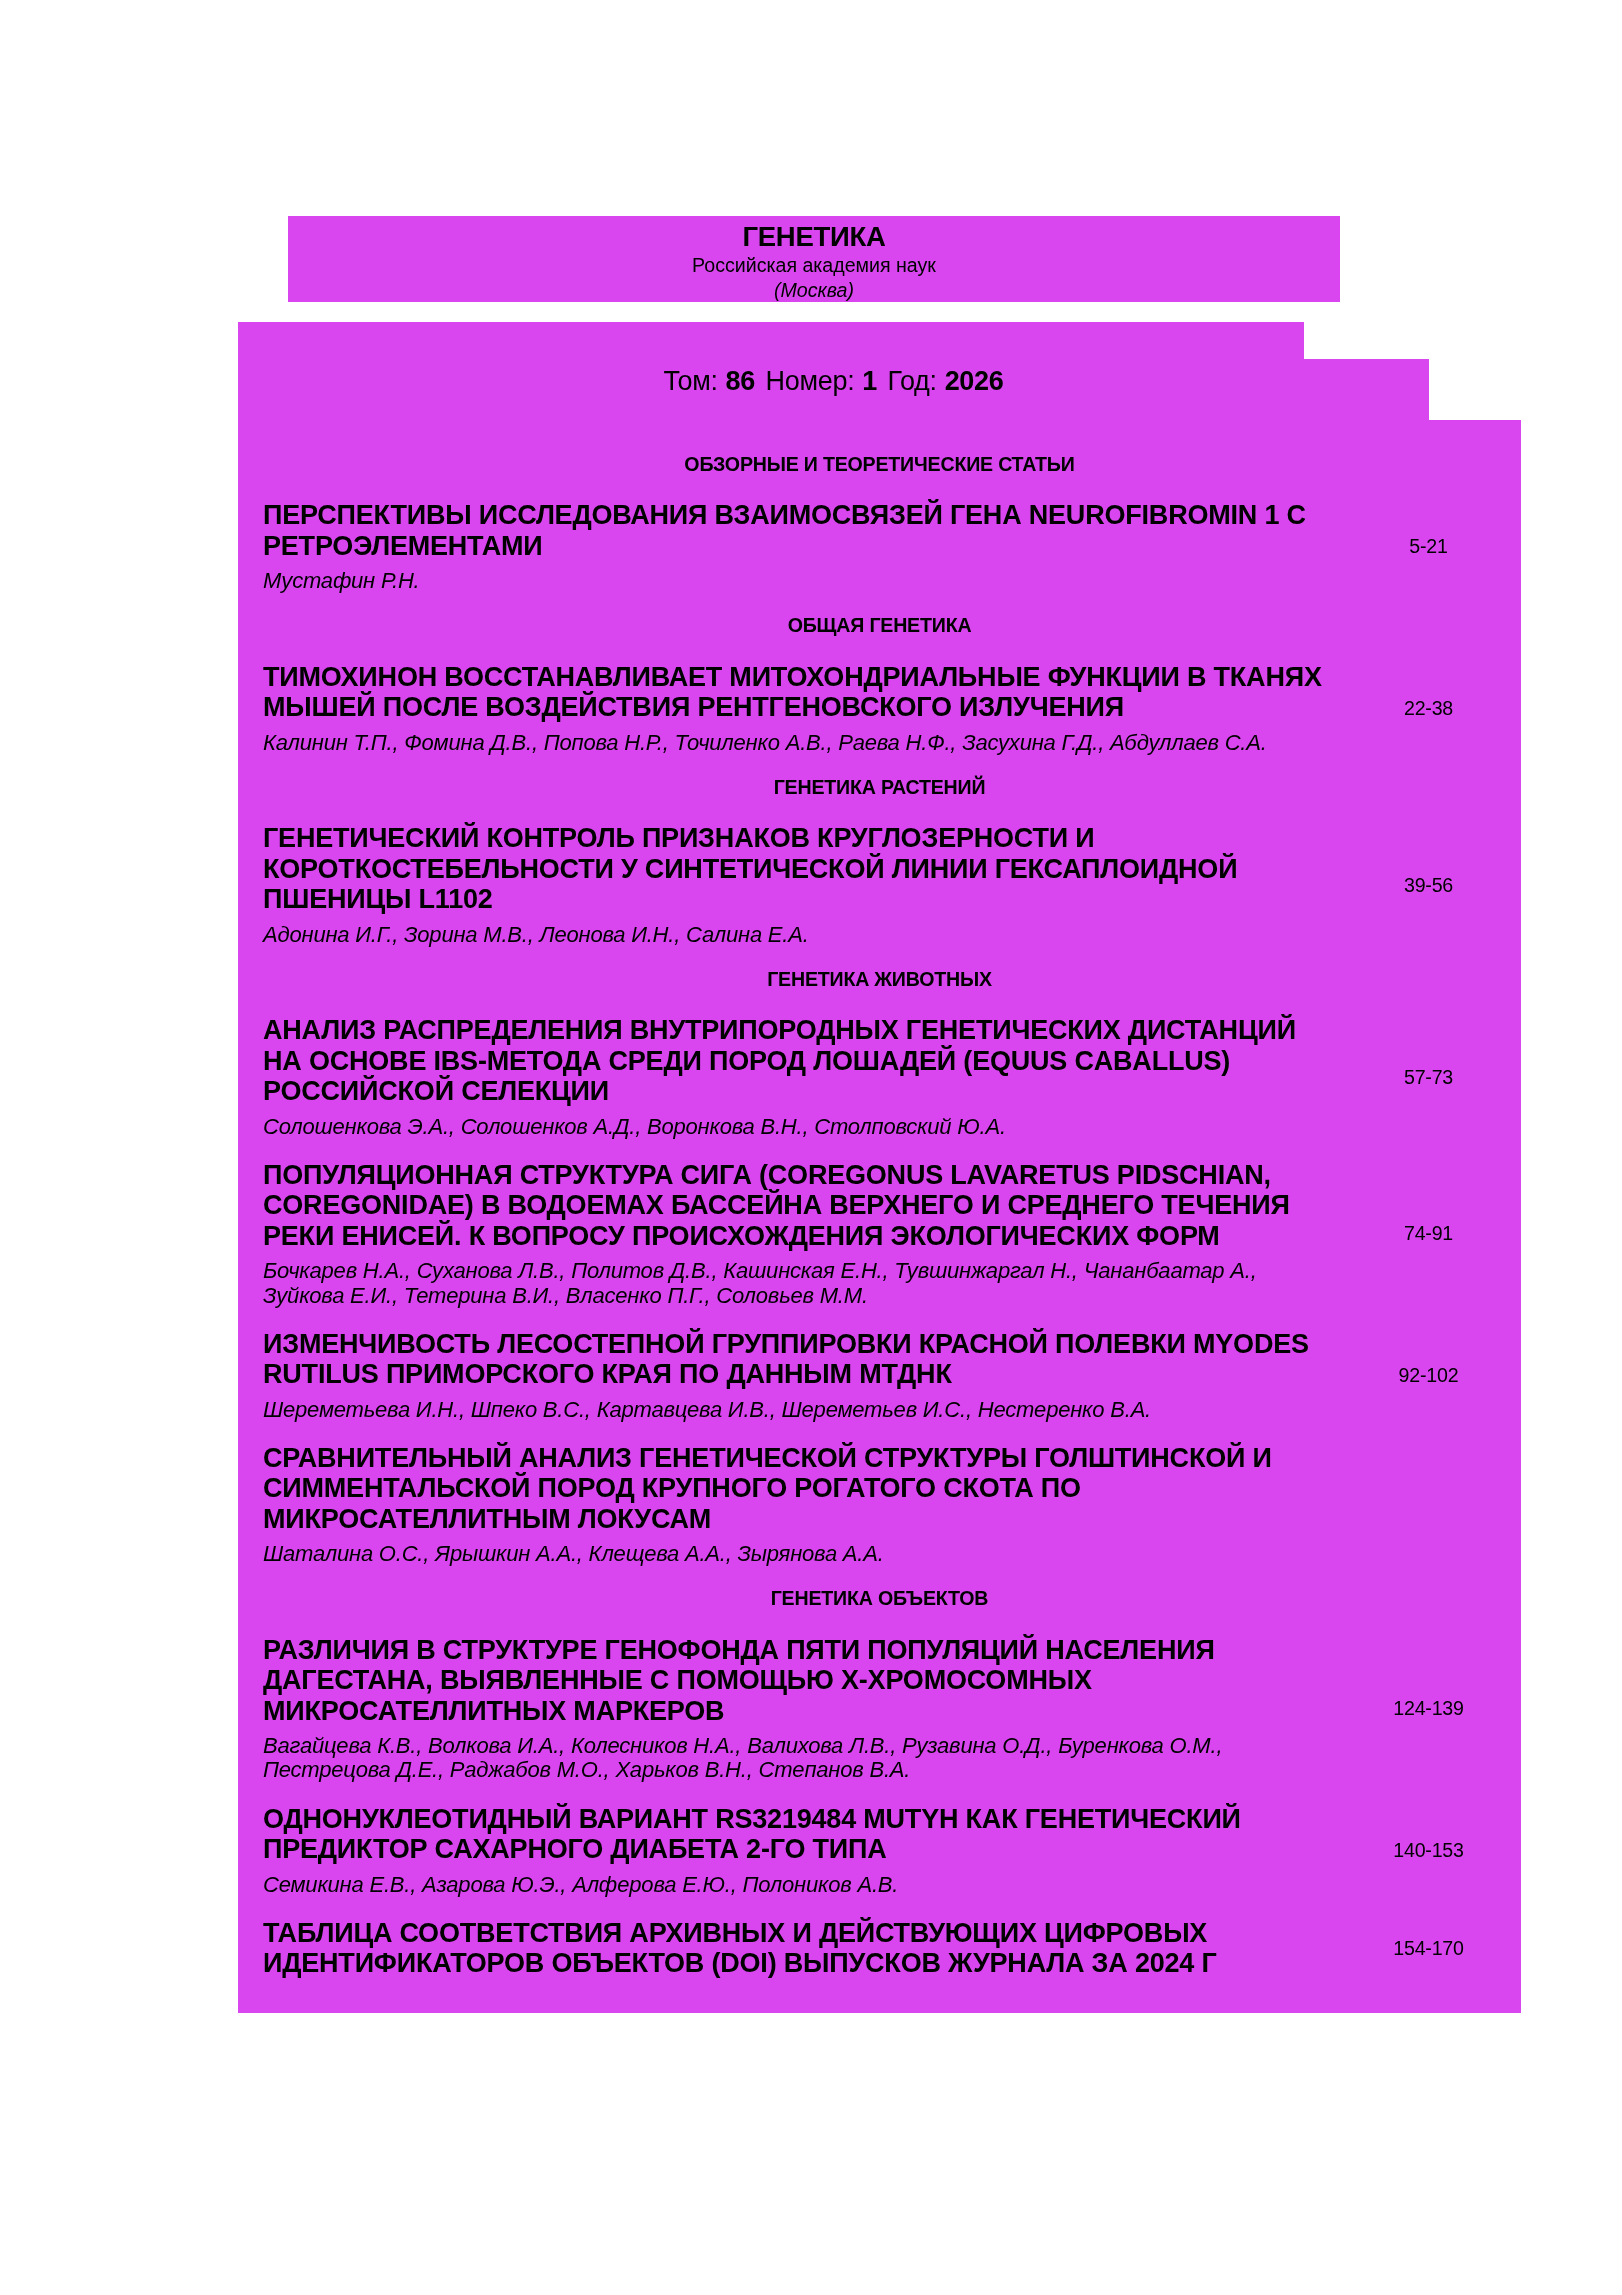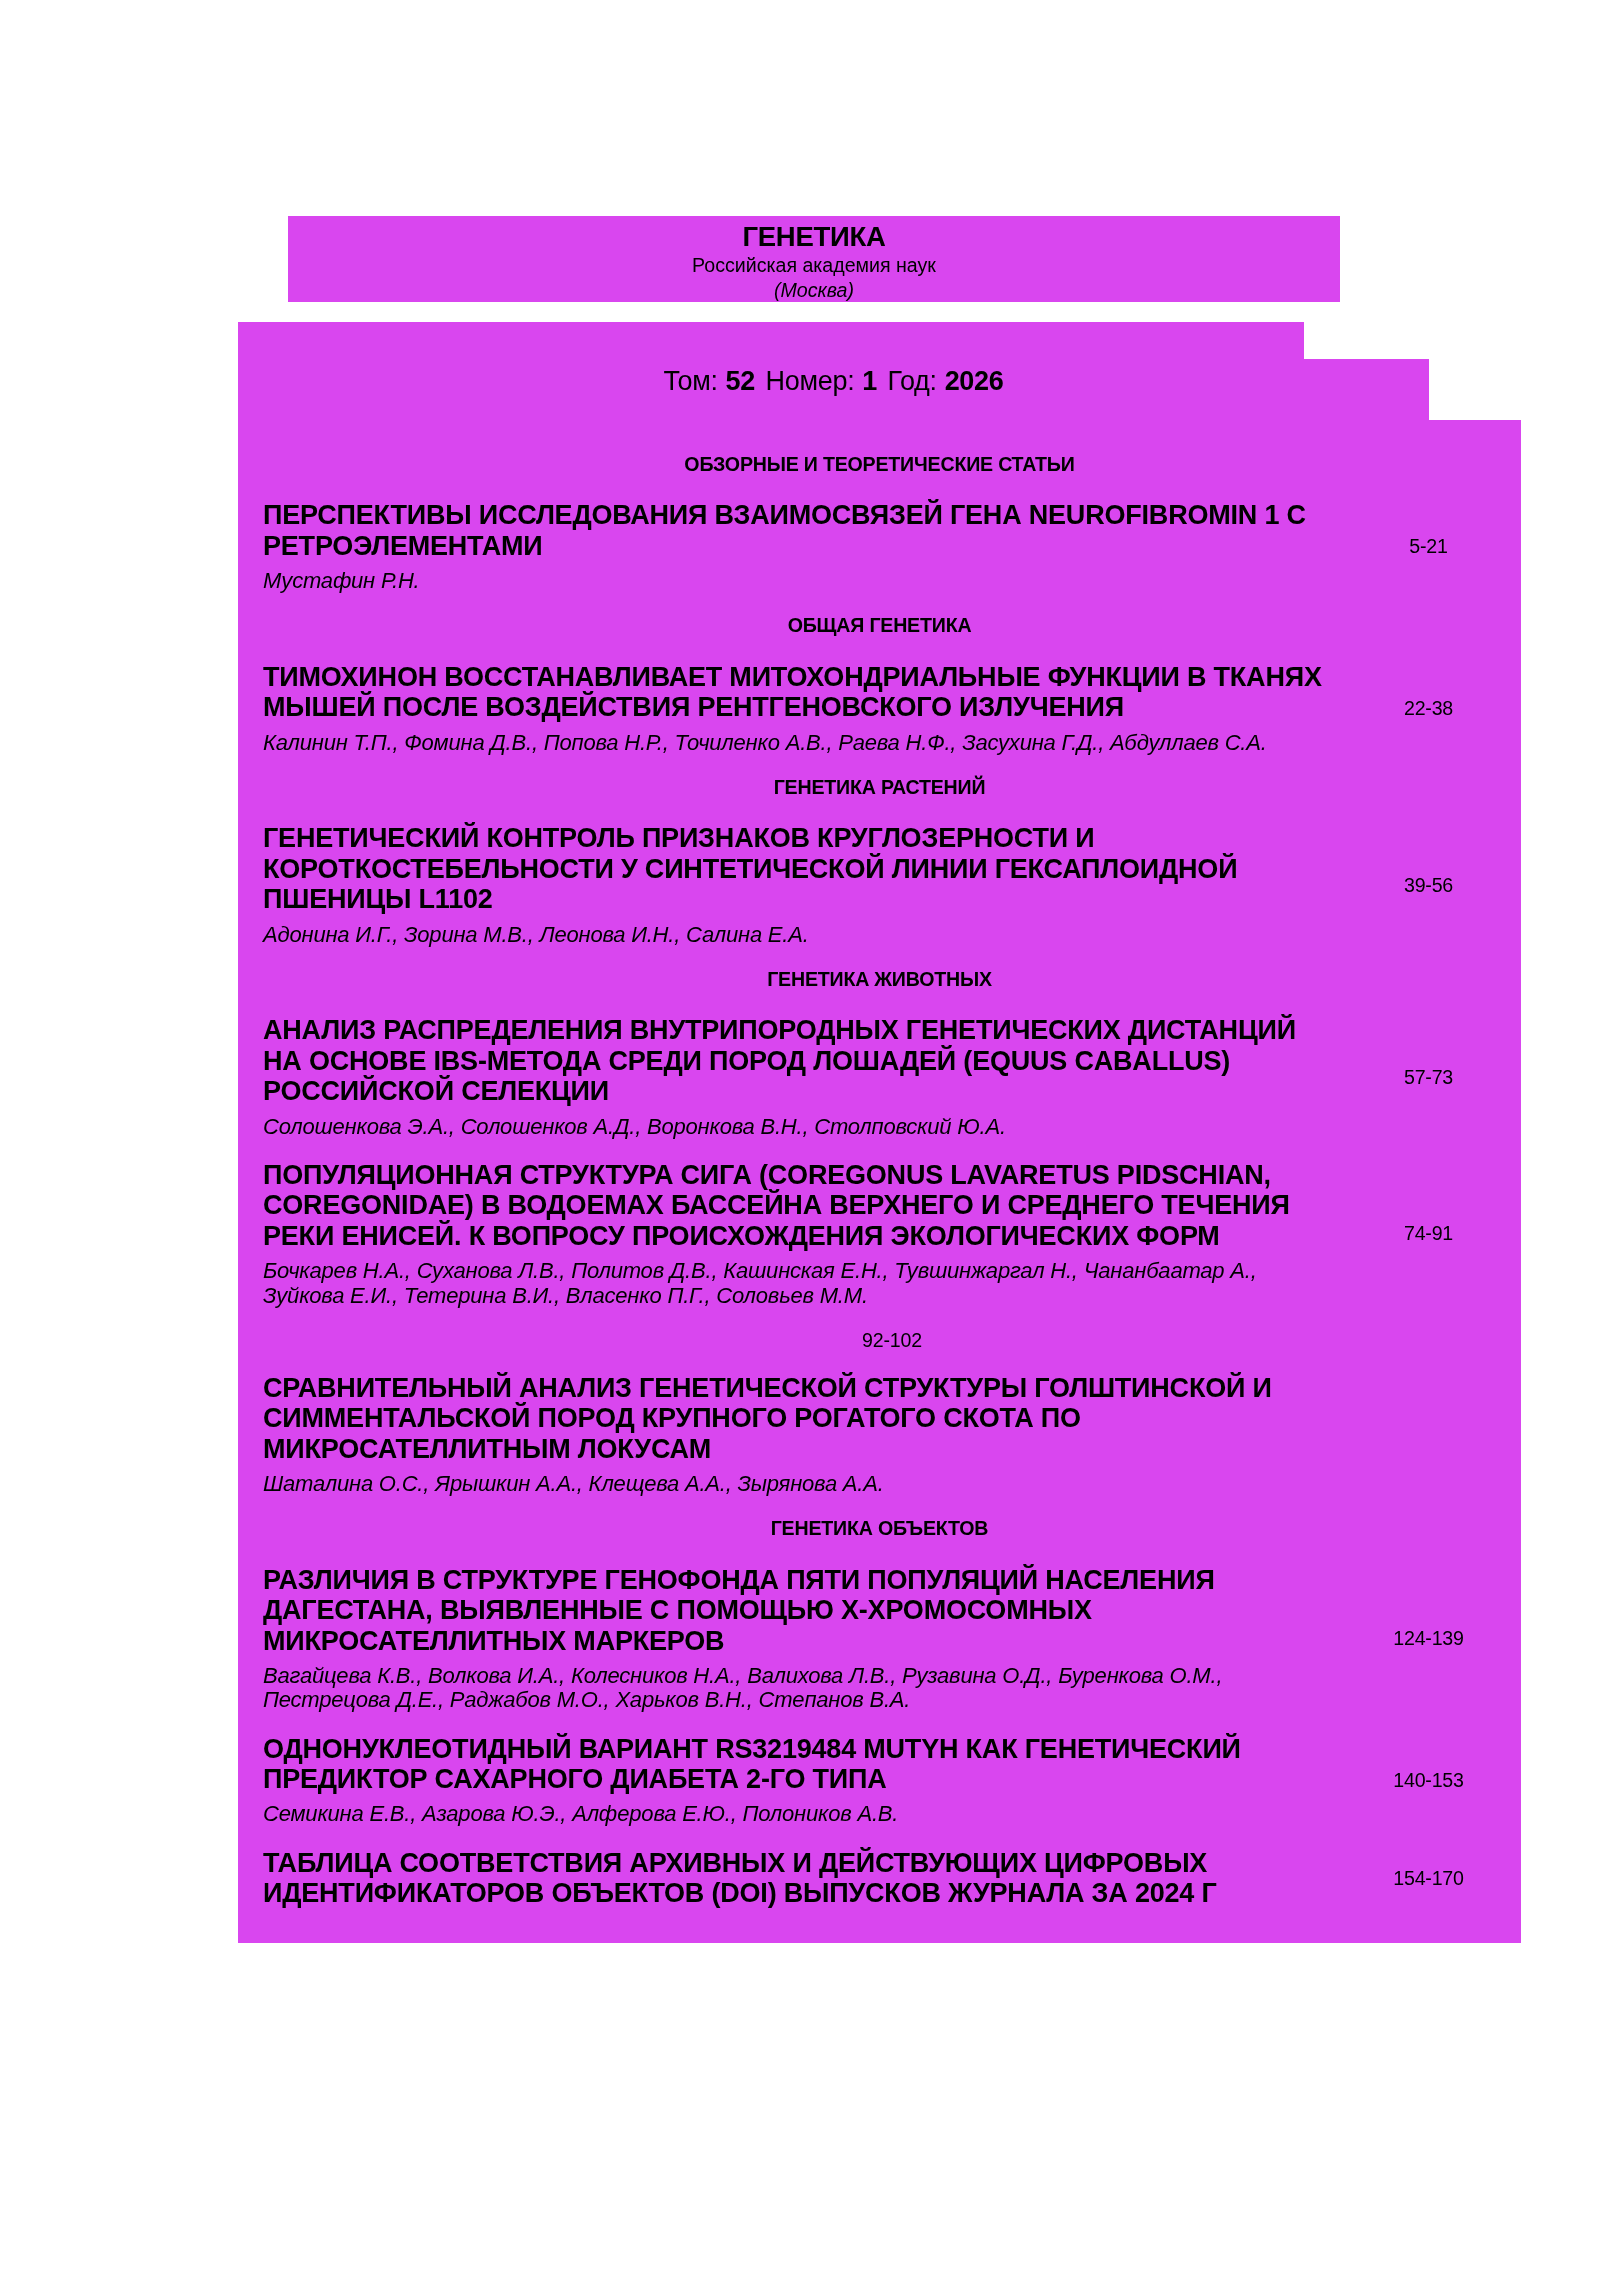--- a/index.html
+++ b/index.html
@@ -121,21 +121,21 @@
   <header class="band band-a">
     <div class="journal-title">ГЕНЕТИКА</div>
     <div class="journal-org">Российская академия наук</div>
     <div class="journal-city">(Москва)</div>
   </header>
 
   <div class="band band-b"></div>
 
   <div class="band band-c">
     <div class="issue-line">
-      <span class="lbl">Том:</span><span class="val">52</span><span class="lbl">Номер:</span><span class="val">1</span><span class="lbl">Год:</span><span class="val">2026</span>
+      <span class="lbl">Том:</span><span class="val">86</span><span class="lbl">Номер:</span><span class="val">1</span><span class="lbl">Год:</span><span class="val">2026</span>
     </div>
   </div>
 
   <main class="band band-d" id="toc">
       <h2 class="section-title">ОБЗОРНЫЕ И ТЕОРЕТИЧЕСКИЕ СТАТЬИ</h2>
       <div class="article">
     <div class="article-main">
       <div class="article-title">ПЕРСПЕКТИВЫ ИССЛЕДОВАНИЯ ВЗАИМОСВЯЗЕЙ ГЕНА NEUROFIBROMIN 1 С РЕТРОЭЛЕМЕНТАМИ</div>
       <div class="article-authors">Мустафин Р.Н.</div>
     </div>
@@ -176,20 +176,24 @@
       <div class="article">
     <div class="article-main">
       <div class="article-title">ПОПУЛЯЦИОННАЯ СТРУКТУРА СИГА (COREGONUS LAVARETUS PIDSCHIAN, COREGONIDAE) В ВОДОЕМАХ БАССЕЙНА ВЕРХНЕГО И СРЕДНЕГО ТЕЧЕНИЯ РЕКИ ЕНИСЕЙ. К ВОПРОСУ ПРОИСХОЖДЕНИЯ ЭКОЛОГИЧЕСКИХ ФОРМ</div>
       <div class="article-authors">Бочкарев Н.А., Суханова Л.В., Политов Д.В., Кашинская Е.Н., Тувшинжаргал Н., Чананбаатар А., Зуйкова Е.И., Тетерина В.И., Власенко П.Г., Соловьев М.М.</div>
     </div>
     <div class="article-pages-col">
       <span class="article-pages">74-91</span>
     </div>
   </div>
       <div class="article">
+    <div class="article-main">
+      <div class="article-title">ИЗМЕНЧИВОСТЬ ЛЕСОСТЕПНОЙ ГРУППИРОВКИ КРАСНОЙ ПОЛЕВКИ MYODES RUTILUS ПРИМОРСКОГО КРАЯ ПО ДАННЫМ МТДНК</div>
+      <div class="article-authors">Шереметьева И.Н., Шпеко В.С., Картавцева И.В., Шереметьев И.С., Нестеренко В.А.</div>
+    </div>
     <div class="article-pages-col">
       <span class="article-pages">92-102</span>
     </div>
   </div>
       <div class="article">
     <div class="article-main">
       <div class="article-title">СРАВНИТЕЛЬНЫЙ АНАЛИЗ ГЕНЕТИЧЕСКОЙ СТРУКТУРЫ ГОЛШТИНСКОЙ И СИММЕНТАЛЬСКОЙ ПОРОД КРУПНОГО РОГАТОГО СКОТА ПО МИКРОСАТЕЛЛИТНЫМ ЛОКУСАМ</div>
       <div class="article-authors">Шаталина О.С., Ярышкин А.А., Клещева А.А., Зырянова А.А.</div>
     </div>
   </div>

